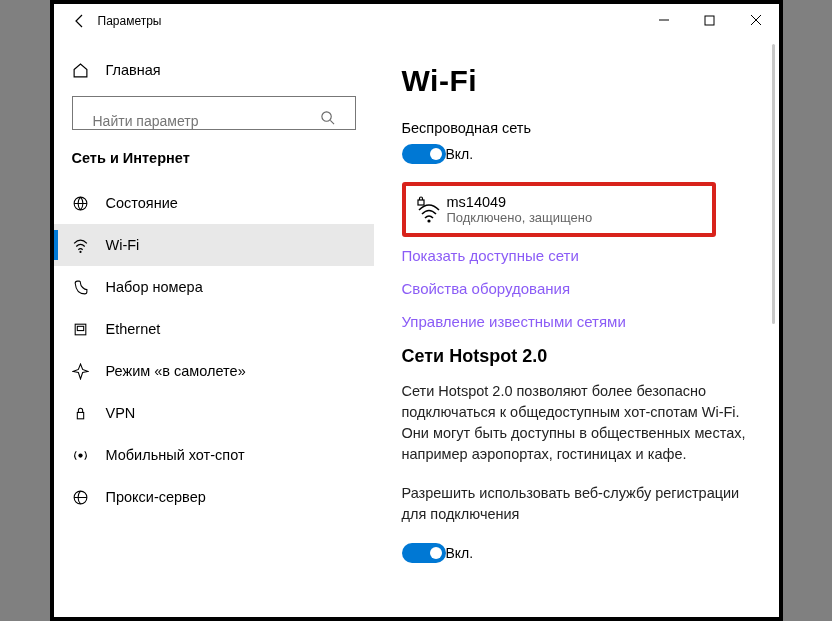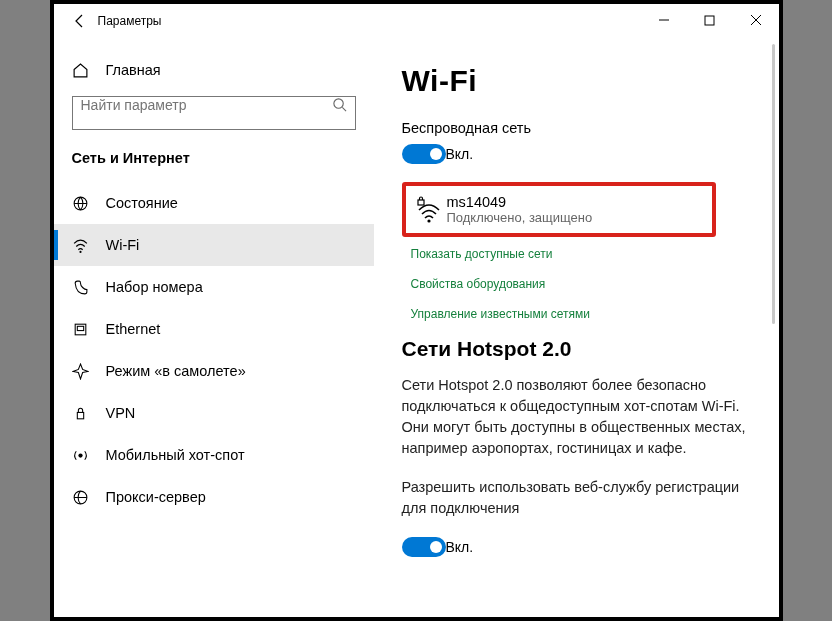--- a/index.html
+++ b/index.html
@@ -13,21 +13,21 @@
   .titlebar .title { font-size: 12px; color: #000; }
   .winctrls { position: absolute; right: 0; top: 0; display: flex; }
   .winctrls div { width: 46px; height: 32px; display: flex; align-items: center; justify-content: center; cursor: pointer; }
   .winctrls svg { stroke: #000; }
 
   .content { display: flex; height: calc(100% - 34px); }
 
   
   .sidebar { width: 320px; padding: 12px 0 0 0; overflow-y: auto; }
   .home-row { display: flex; align-items: center; height: 40px; padding-left: 18px; gap: 16px; cursor: pointer; font-size: 14.5px; }
-  .searchbox { margin: 6px 18px 10px 18px; height: 34px; border: 1px solid #777; display: flex; align-items: flex-start; padding: 0 8px; }
+  .searchbox { margin: 6px 18px 10px 18px; height: 34px; border: 1px solid #777; display: flex; align-items: flex-end; padding: 0 20px; }
   .searchbox input { flex: 1; border: none; outline: none; font-size: 14px; color: #666; background: transparent; }
   .searchbox .searchico { color: #555; }
   .section-title { font-weight: 600; font-size: 14.5px; padding: 10px 18px 16px 18px; }
   .nav-item { display: flex; align-items: center; height: 42px; padding-left: 18px; gap: 16px; cursor: pointer; font-size: 14.5px; position: relative; }
   .nav-item.selected::before { content: ""; position: absolute; left: 0; top: 6px; bottom: 6px; width: 4px; background: #0078d4; }
   .nav-item.selected { background: #e8e8e8; }
   .nav-ico { width: 18px; height: 18px; display: inline-flex; align-items: center; justify-content: center; }
 
   
   .main { flex: 1; padding: 26px 28px 20px 28px; overflow-y: auto; }
@@ -36,23 +36,23 @@
   .toggle-row { display: flex; align-items: center; gap: 0; margin-bottom: 18px; }
   .toggle { width: 44px; height: 20px; border-radius: 10px; background: #0078d4; position: relative; cursor: pointer; }
   .toggle::after { content: ""; width: 12px; height: 12px; border-radius: 50%; background: #fff; position: absolute; right: 4px; top: 4px; }
   .toggle-label { font-size: 14px; }
 
   .network-box { border: 4px solid #d8221b; border-radius: 3px; padding: 8px 120px 8px 8px; display: inline-flex; align-items: center; gap: 3px; margin-bottom: 10px; cursor: pointer; }
   .wifi-ico { width: 30px; height: 30px; display: inline-flex; align-items: center; justify-content: center; }
   .network-info .name { font-size: 14.5px; }
   .network-info .status { font-size: 13px; color: #666; }
 
-  .link { color: #15803d; font-size: 12px; cursor: pointer; display: block; margin-bottom: 16px; margin-left: 9px; }
-
-  .main h2 { font-size: 21px; font-weight: 600; margin-top: 12px; margin-bottom: 14px; }
+  .link { color: #8b5cf6; font-size: 15px; cursor: pointer; display: block; margin-bottom: 16px; }
+
+  .main h2 { font-size: 18px; font-weight: 600; margin-top: 12px; margin-bottom: 14px; }
   .body-text { font-size: 14.5px; color: #222; line-height: 1.45; margin-bottom: 18px; max-width: 400px; }
 
   
   .scrollbar { position: absolute; right: 4px; top: 40px; width: 3px; height: 280px; background: #c8c8c8; border-radius: 2px; }
 </style>
 </head>
 <body>
 
 <div class="window">
   <div class="inner">

